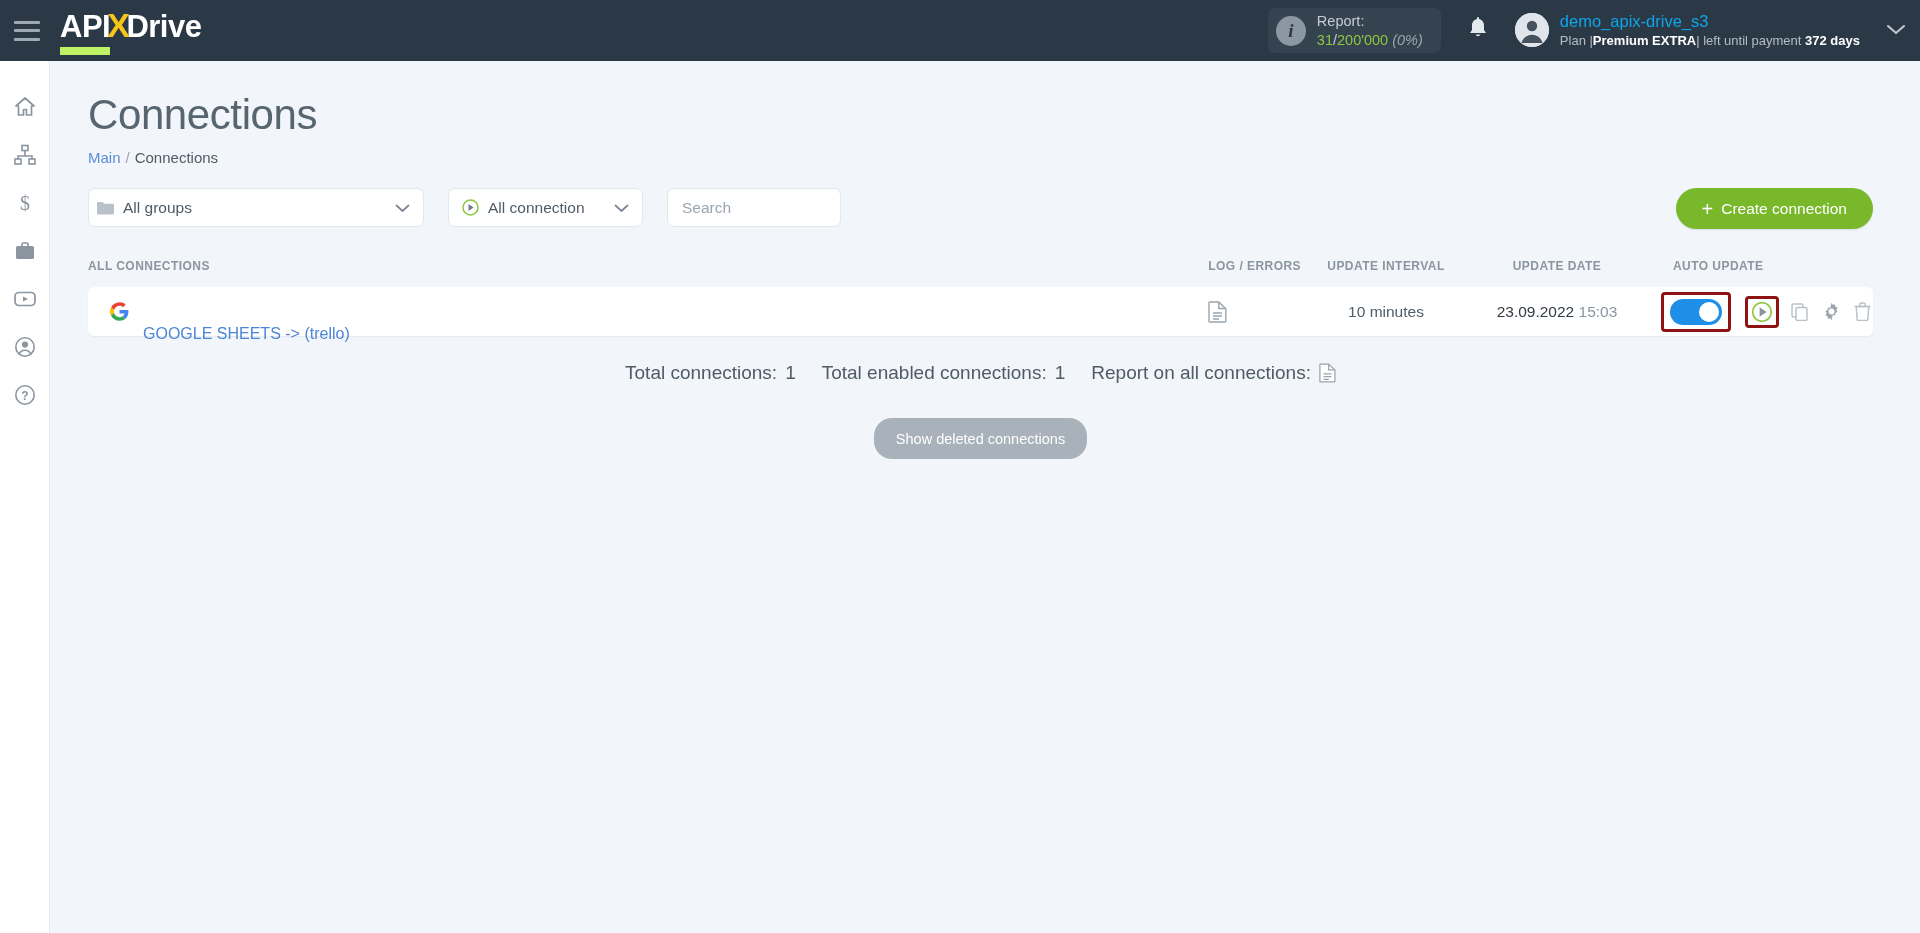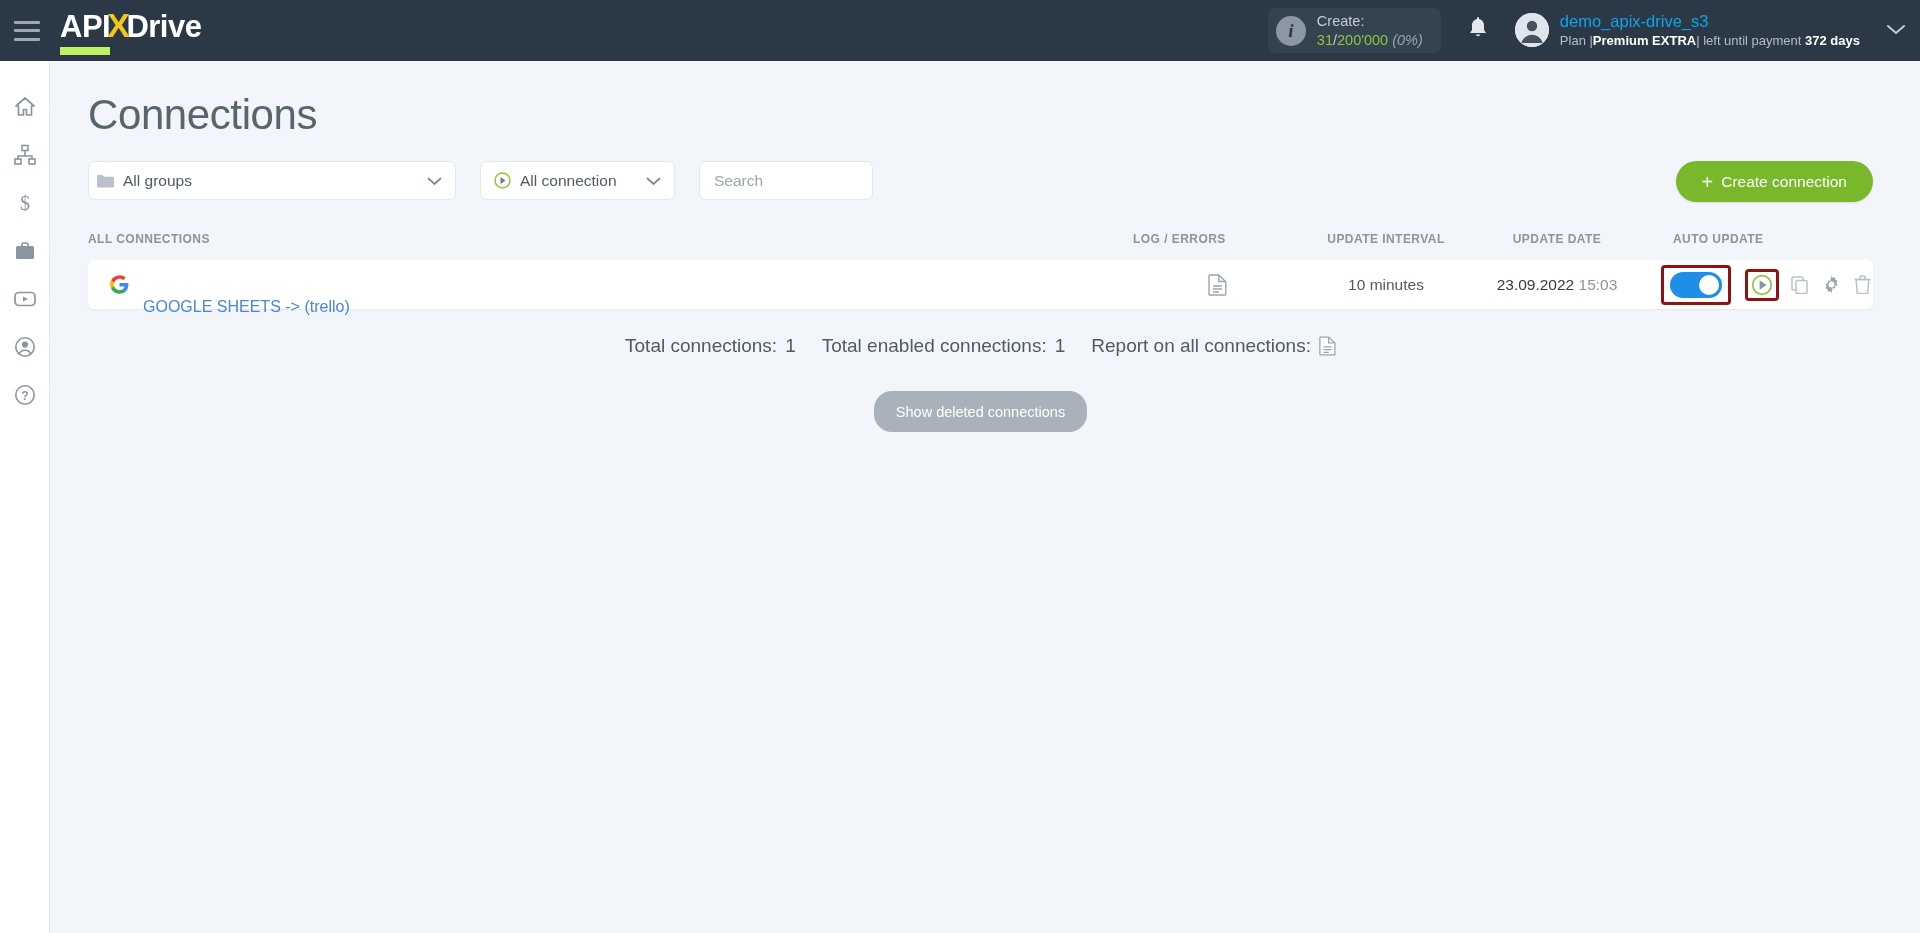--- a/index.html
+++ b/index.html
@@ -111,21 +111,21 @@
   }
   .select-box {
     background: #ffffff;
     border: 1px solid #e2e7ee;
     border-radius: 7px;
     height: 39px;
     display: flex; align-items: center;
     padding: 0 13px;
     cursor: pointer;
   }
-  .sel-groups { width: 368px; margin-right: 24px; padding-left: 8px; }
+  .sel-groups { width: 336px; margin-right: 24px; padding-left: 8px; }
   .sel-conn { width: 195px; margin-right: 24px; }
   .select-box .label { font-size: 15.5px; color: #4f5b66; flex: 1; margin-left: 9px; }
   .chev { color: #7b8793; }
 
   .search-box {
     background: #ffffff;
     border: 1px solid #e2e7ee;
     border-radius: 7px;
     height: 39px; width: 174px;
     display: flex; align-items: center;
@@ -155,21 +155,21 @@
 
   
   .table-wrap { padding: 26px 47px 0 38px; }
   .thead {
     display: flex; align-items: center;
     height: 26px;
     font-size: 12px; font-weight: bold;
     color: #8b95a0; letter-spacing: 0.45px;
   }
   .th-name { flex: 1; padding-left: 0px; }
-  .th-log { width: 168px; text-align: left; }
+  .th-log { width: 168px; text-align: right; }
   .th-interval { width: 170px; text-align: center; }
   .th-date { width: 172px; text-align: center; }
   .th-auto { width: 230px; text-align: left; padding-left: 30px; }
 
   .row {
     background: #ffffff;
     border-radius: 6px;
     height: 49px;
     display: flex; align-items: center;
     margin-top: 8px;
@@ -244,21 +244,21 @@
     <span class="api">API</span>
       <span class="x">X</span>
       <span class="drive">Drive</span>
   </div>
 
   <div class="topbar-right">
 
     <div class="actions-box">
       <div class="info-circle">i</div>
       <div class="actions-text">
-        <div class="actions-label">Create:</div>
+        <div class="actions-label">Report:</div>
         <div class="actions-count">
           <span class="used">31</span><span class="sep">/</span><span class="total">200'000</span>
           <span class="pct">(0%)</span>
         </div>
       </div>
     </div>
 
     <div class="bell">
       <svg width="22" height="24" viewBox="0 0 22 24">
         <path d="M11 2c-3.3 0-6 2.7-6 6v5l-2 3h16l-2-3V8c0-3.3-2.7-6-6-6z" fill="#e3e8ed"></path>
@@ -342,20 +342,23 @@
       <text x="11" y="16" font-size="12" font-family="Liberation Sans, sans-serif" fill="#8b95a0" text-anchor="middle" font-weight="bold">?</text>
     </svg>
   </div>
 
 </div>
 
 <div class="main">
 
   <h1 class="page-title">Connections</h1>
 
+  <div class="breadcrumb">
+    <a>Main</a><span class="sep">/</span><span class="cur">Connections</span>
+  </div>
 
   <div class="filters">
 
     <div class="select-box sel-groups">
       <svg width="17" height="14" viewBox="0 0 17 14">
         <path d="M0 2.2A1.2 1.2 0 0 1 1.2 1h4.3l1.6 1.8h8.7A1.2 1.2 0 0 1 17 4v8.3a1.2 1.2 0 0 1-1.2 1.2H1.2A1.2 1.2 0 0 1 0 12.3z" fill="#b9c2ca"></path>
       </svg>
       <span class="label">All groups</span>
       <span class="chev">
         <svg width="15" height="9" viewBox="0 0 15 9">

